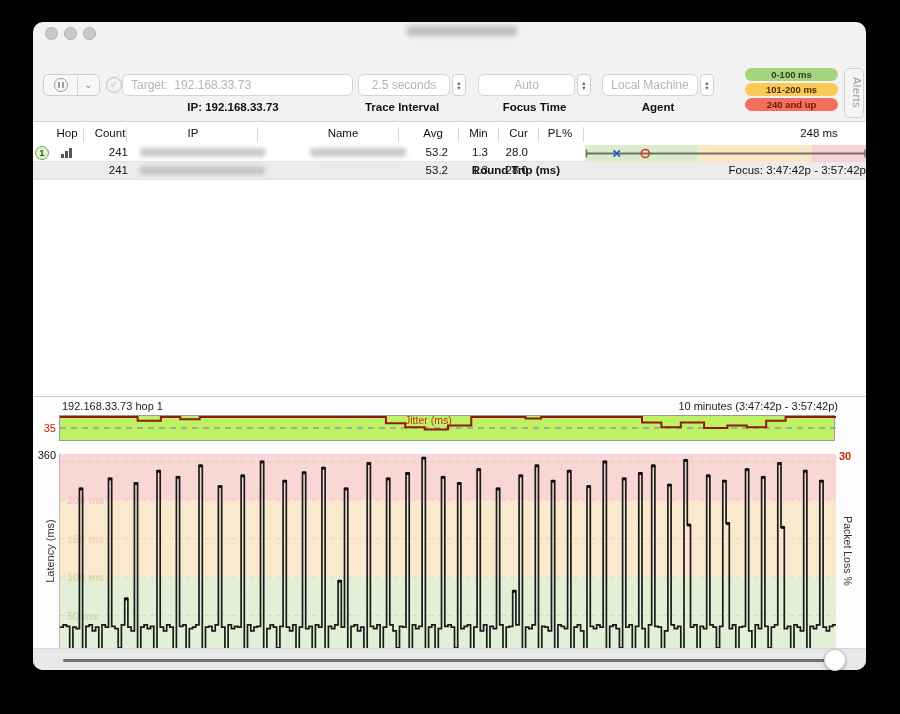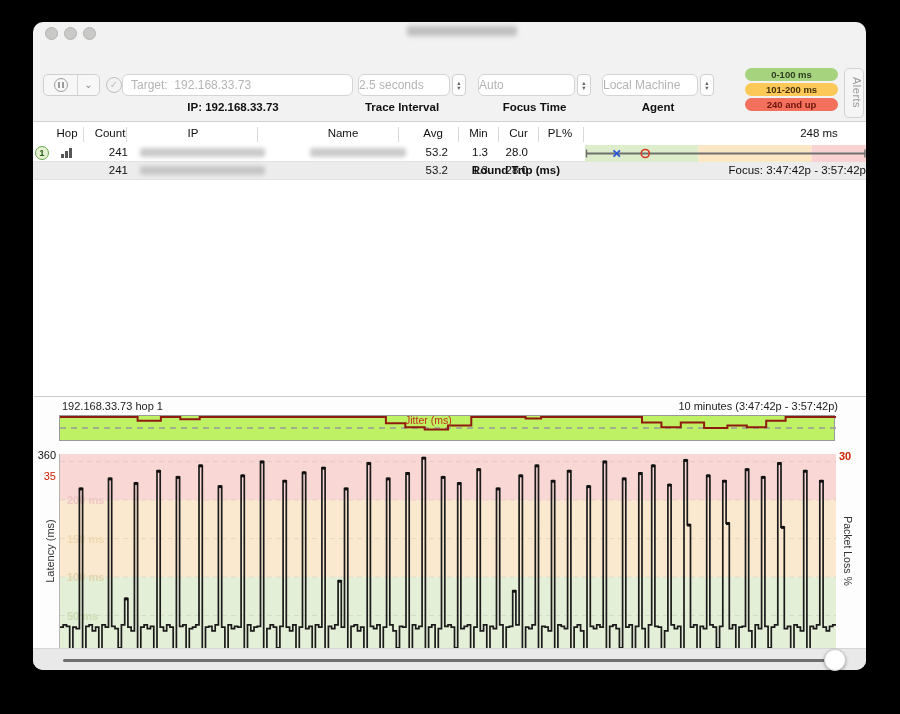--- a/index.html
+++ b/index.html
@@ -26,21 +26,21 @@
                 display:flex;align-items:center;justify-content:center;gap:2px;box-sizing:border-box;}
   .pause-circle i{display:block;width:2px;height:6px;background:#9d9d9d;}
   .chev{color:#8a8a8a;font-size:10px;line-height:10px;}
   .check-circle{position:absolute;left:73px;top:33px;width:16px;height:16px;border:1.5px solid #c0c0c0;
                 border-radius:50%;color:#c0c0c0;font-size:10px;text-align:center;line-height:14px;box-sizing:border-box;}
   .field{position:absolute;top:30px;height:22px;background:#fff;border:1px solid #d4d4d4;border-radius:6px;
          box-sizing:border-box;color:#b4b4b4;font-size:12px;line-height:20px;}
   .field input{border:none;outline:none;width:100%;height:100%;background:transparent;
          font:12px "Liberation Sans",sans-serif;color:#444;padding:0 8px;box-sizing:border-box;border-radius:6px;}
   .field input::placeholder{color:#b4b4b4;}
-  .field.center{}
+  .field.center{text-align:center;}
   .stepper{position:absolute;top:30px;width:14px;height:22px;background:#fdfdfd;border:1px solid #d0d0d0;
            border-radius:4px;box-sizing:border-box;display:flex;flex-direction:column;
            align-items:center;justify-content:center;color:#666;font-size:6.5px;line-height:5px;}
   .ctl-label{position:absolute;top:57px;font-size:11.5px;font-weight:bold;color:#111;text-align:center;}
   .pill{position:absolute;left:712px;width:93px;height:13px;border-radius:7px;
         font-size:9.5px;font-weight:bold;text-align:center;line-height:13px;}
   .alerts-tab{position:absolute;left:811px;top:24px;width:20px;height:50px;background:#f5f5f5;
         border:1px solid #d2d2d2;border-radius:5px;box-sizing:border-box;
         writing-mode:vertical-rl;text-align:center;color:#9a9a9a;font-size:11px;letter-spacing:.5px;}
   
@@ -194,21 +194,21 @@
       <span class="c num" style="left:420px;width:35px;">1.3</span>
       <span class="c num" style="left:460px;width:35px;">28.0</span>
       <span class="c num focus-label" style="left:600px;width:233px;">Focus: 3:47:42p - 3:57:42p</span>
     </div>
   </div>
 
   <div class="chart-section">
     <div class="chart-title">192.168.33.73 hop 1</div>
     <div class="chart-span">10 minutes (3:47:42p - 3:57:42p)</div>
 
-    <span class="abs axlbl red" style="left:1px;top:25px;margin-top:48px;">35</span>
+    <span class="abs axlbl red" style="left:1px;top:25px;">35</span>
     <div class="jitterbox">
       <svg id="jitter-svg" width="776" height="24" style="display:block">
           <line x1="0" y1="12" x2="776" y2="12" stroke="#9a9a9a" stroke-width="1.3" stroke-dasharray="6 5"></line>
           <path d="M0 1.0H77.6V4.8H100.9V1.0H120.3V3.2H139.7V1.0H325.9V7.2H345.3V11.2H364.7V13.6H388.0V9.6H411.3V1.0H465.6V2.4H481.1V1.0H582.0V6.4H601.4V11.2H620.8V6.4H644.1V12.0H667.4V9.6H686.8V11.2H706.2V4.8H725.6V1.0H776.0V1.0H776" fill="none" stroke="#8e1b0e" stroke-width="2"></path>
         </svg>
       <span class="jitter-label">Jitter (ms)</span>
     </div>
 
     <span class="abs axlbl" style="left:1px;top:52px;">360</span>
     <span class="abs axlbl" style="left:1px;top:250px;">0</span>

